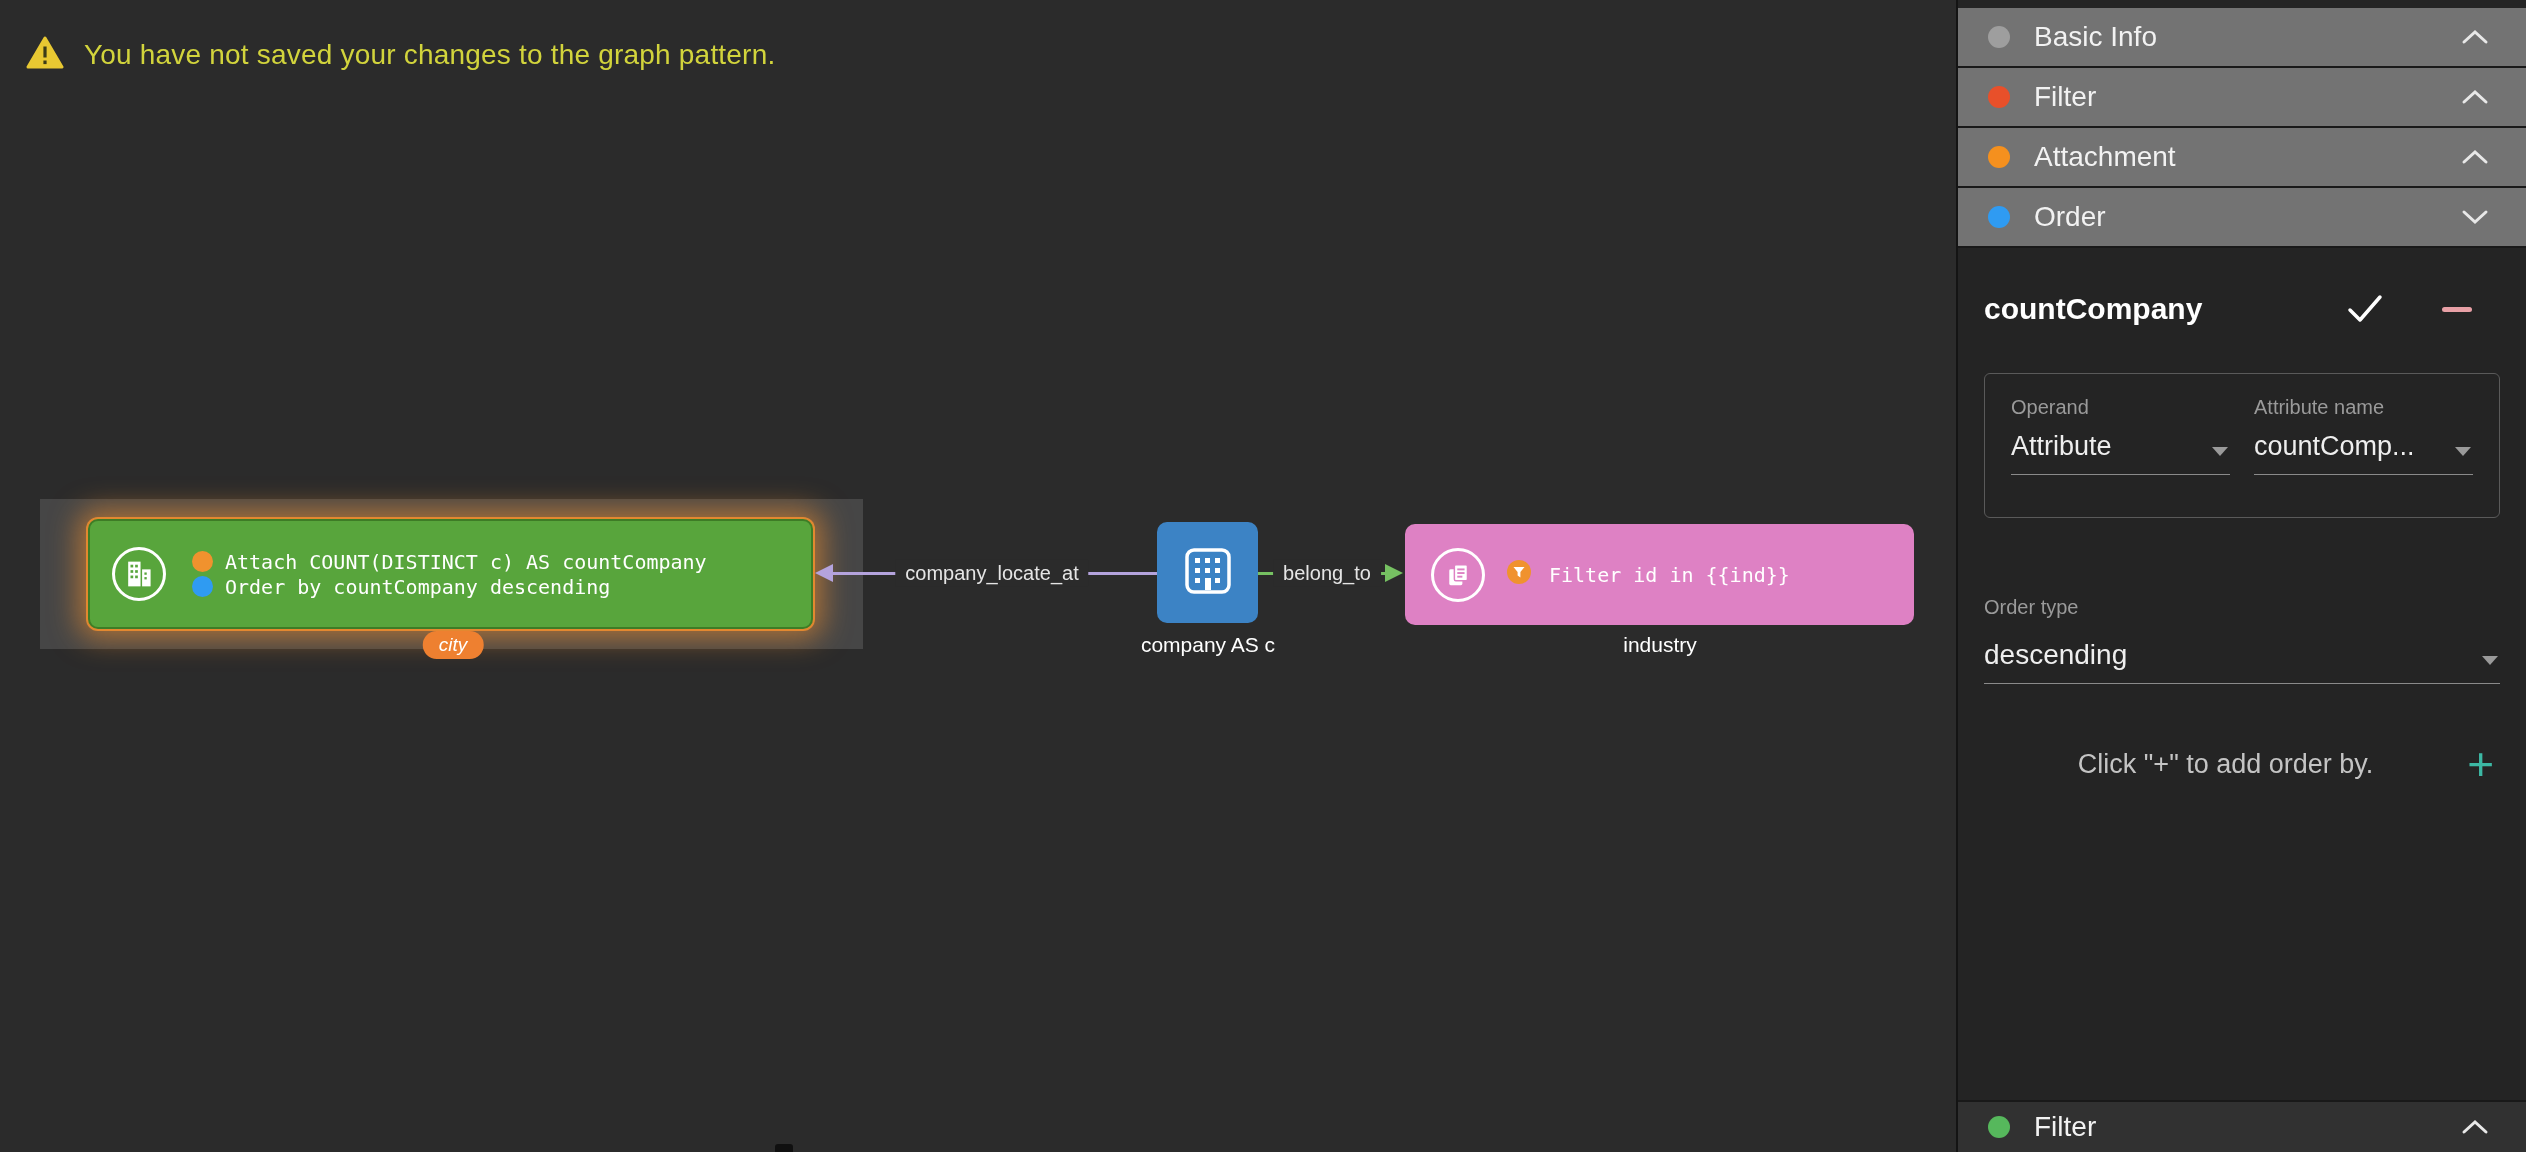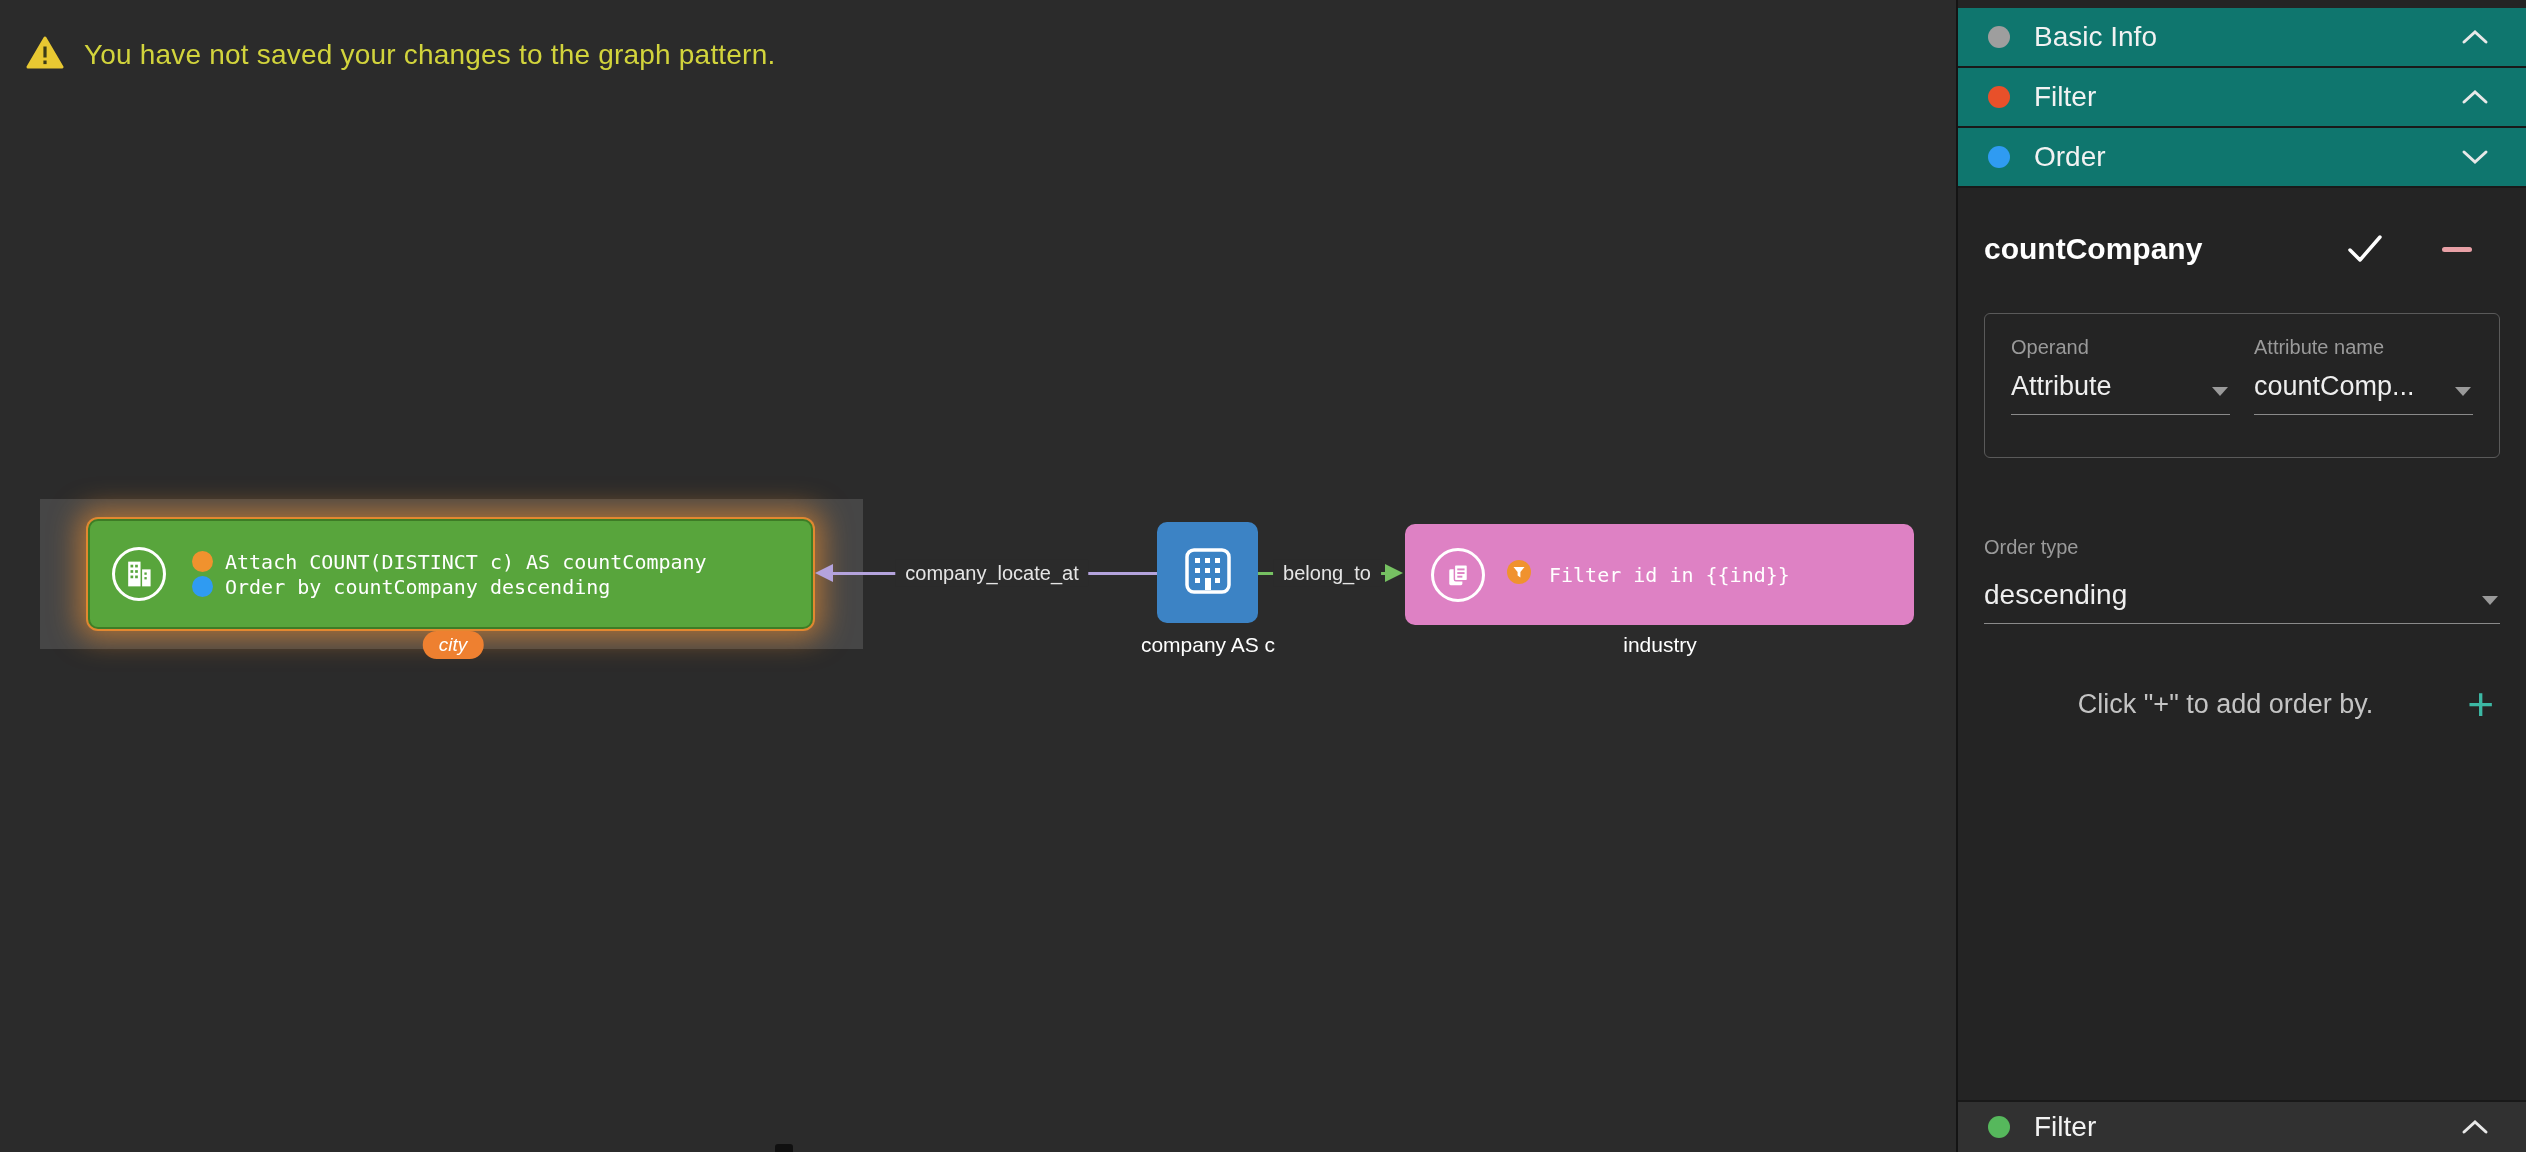--- a/index.html
+++ b/index.html
@@ -86,21 +86,21 @@
   .canvas-artifact { position:absolute; left:775px; top:1144px; width:18px; height:8px;
     background:#101010; border-radius:3px 3px 0 0; }
 
   
   .sidebar {
     position:absolute; left:1956px; top:0; width:570px; height:1152px;
     background:#242424; border-left:2px solid #141414;
   }
   .side-rows { padding-top:8px; }
   .side-row {
-    height:60px; background:#0f766e; display:flex; align-items:center;
+    height:60px; background:#737373; display:flex; align-items:center;
     padding:0 36px 0 30px; border-bottom:2px solid #191919; cursor:pointer;
   }
   .side-dot { width:22px; height:22px; border-radius:50%; margin-right:24px; flex:0 0 auto; }
   .side-label { font-size:28px; color:#f2f2f2; flex:1; }
   .chev-wrap { width:30px; height:18px; display:flex; }
   .chev-wrap[data-dir="down"] svg { transform:rotate(180deg); }
 
   .order-panel { padding:0 26px; }
   .panel-title-row { display:flex; align-items:center; margin-top:44px; }
   .panel-title { font-size:30px; font-weight:bold; color:#fff; flex:1; }
@@ -254,20 +254,29 @@
     <div class="side-row">
       <span class="side-dot" style="background-color: rgb(232, 80, 42);"></span>
       <span class="side-label">Filter</span>
       <span class="chev-wrap" data-dir="up">
         <svg width="30" height="18" viewBox="0 0 30 18">
             <path d="M4 14 L15 4 L26 14" stroke="#e8e8e8" stroke-width="3" fill="none" stroke-linecap="round"></path>
           </svg>
       </span>
     </div>
 
+    <div class="side-row">
+      <span class="side-dot" style="background-color: rgb(245, 144, 30);"></span>
+      <span class="side-label">Attachment</span>
+      <span class="chev-wrap" data-dir="up">
+        <svg width="30" height="18" viewBox="0 0 30 18">
+            <path d="M4 14 L15 4 L26 14" stroke="#e8e8e8" stroke-width="3" fill="none" stroke-linecap="round"></path>
+          </svg>
+      </span>
+    </div>
 
     <div class="side-row">
       <span class="side-dot" style="background-color: rgb(47, 155, 242);"></span>
       <span class="side-label">Order</span>
       <span class="chev-wrap" data-dir="down">
         <svg width="30" height="18" viewBox="0 0 30 18">
             <path d="M4 14 L15 4 L26 14" stroke="#e8e8e8" stroke-width="3" fill="none" stroke-linecap="round"></path>
           </svg>
       </span>
     </div>

